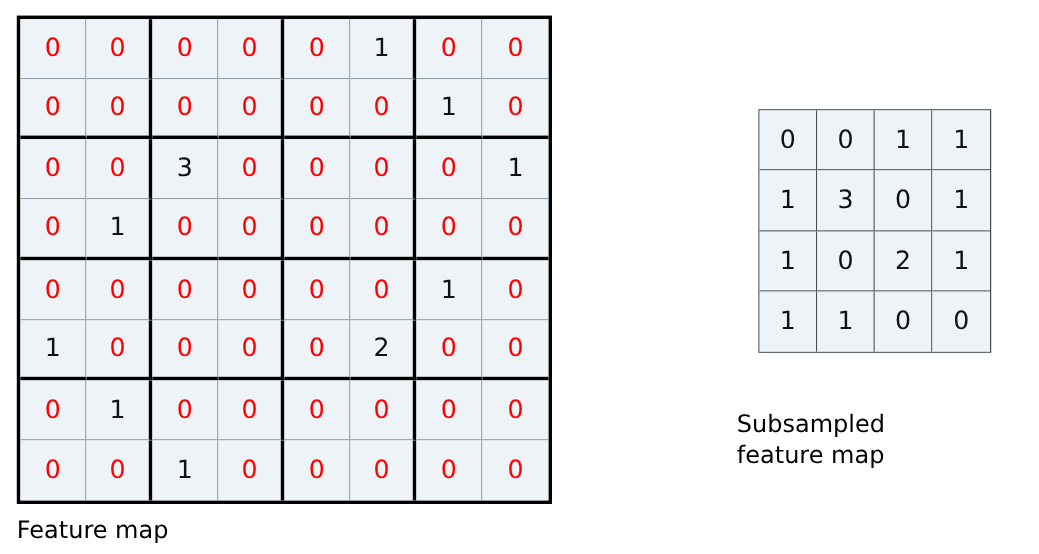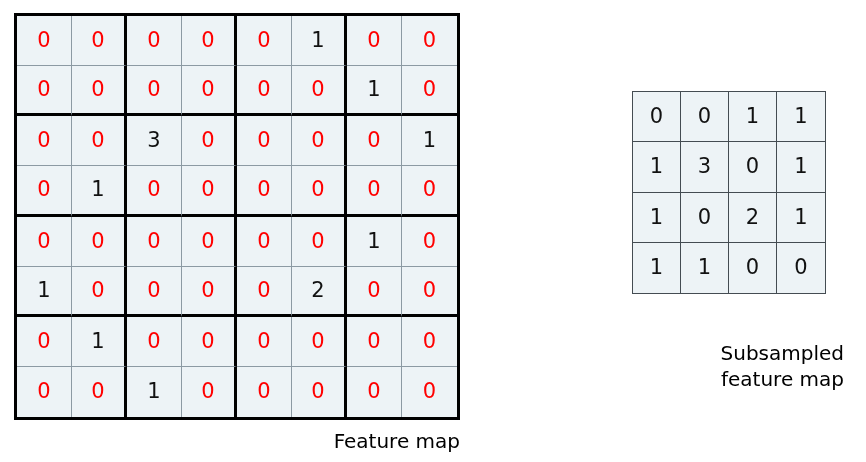--- a/index.html
+++ b/index.html
@@ -98,21 +98,21 @@
     border-bottom: 1px solid #444c52;
   }
   .ss-cell.last-col { border-right: none; }
   .ss-cell.last-row { border-bottom: none; }
 
   
   .caption {
     font-family: "DejaVu Sans", sans-serif;
     font-size: 20px;
     color: #000000;
-    text-align: right;
+    text-align: left;
     line-height: 1.32;
     white-space: pre-line;
   }
 
   #feature-map-caption {
     position: absolute;
     left: 14px;
     top: 428px;
     width: 446px;
   }

